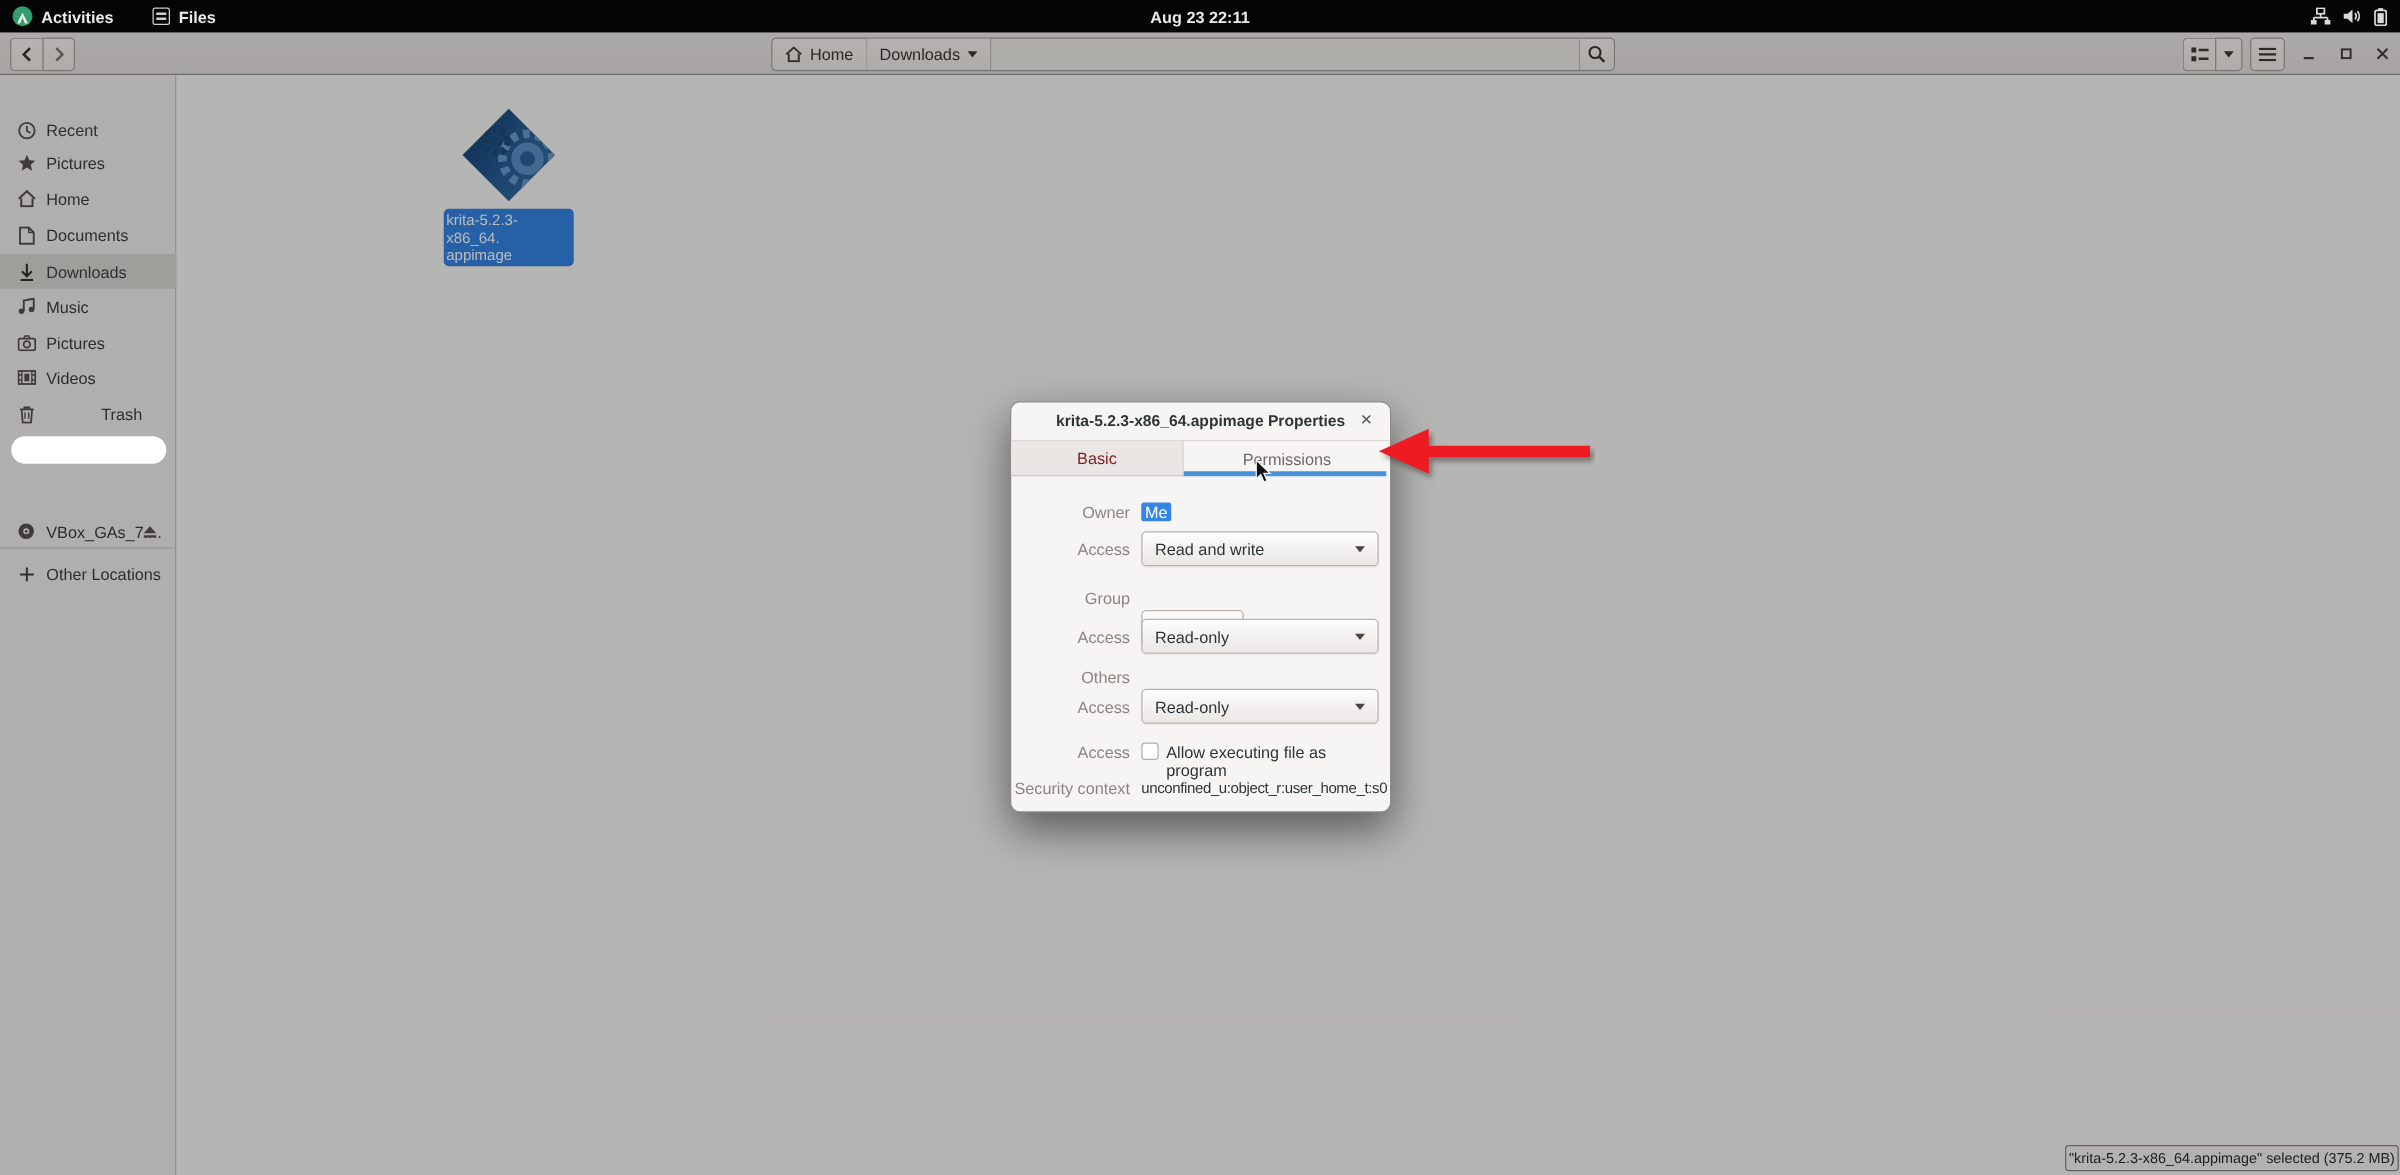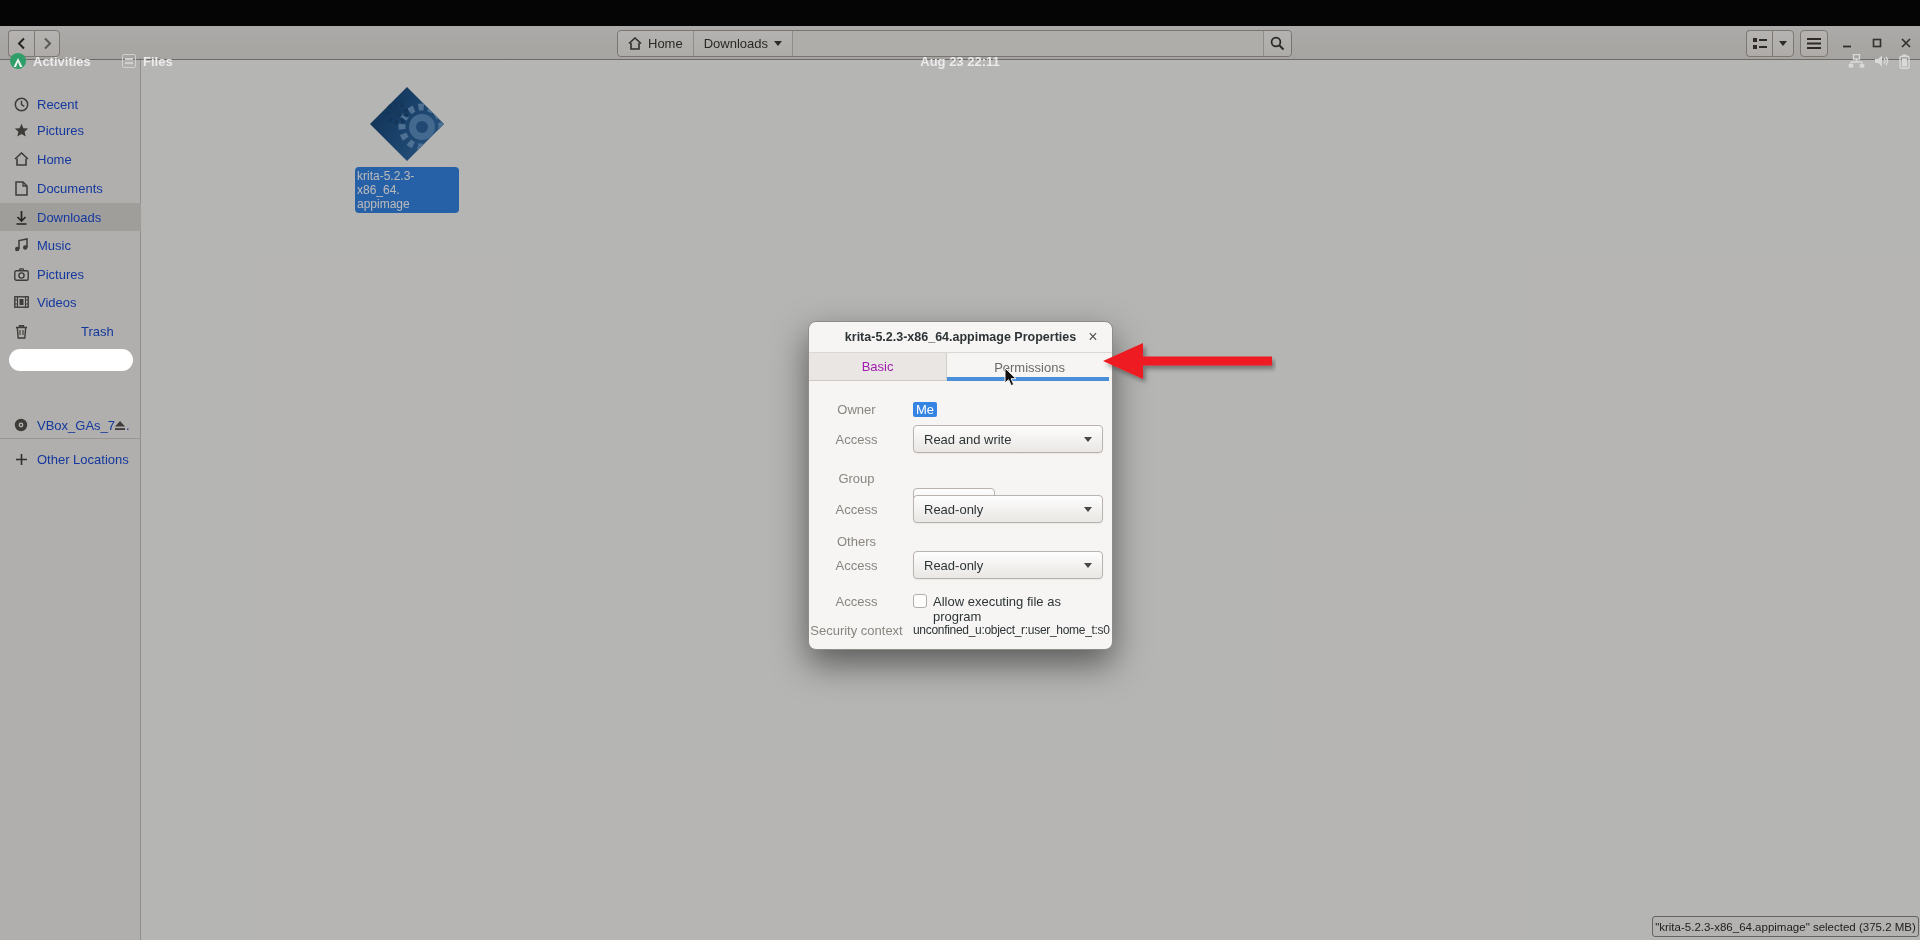--- a/index.html
+++ b/index.html
@@ -4,21 +4,21 @@
 <style>
   * { margin:0; padding:0; box-sizing:border-box; }
   html,body { width:1920px; height:940px; overflow:hidden;
     font-family:"Liberation Sans", sans-serif; background:#b4b2b0; }
   .abs { position:absolute; }
 
   
   #topbar { left:0; top:0; width:1920px; height:26px; background:#050505;
     color:#e6e6e6; z-index:300; }
   #topbar .seg { position:absolute; top:0; height:26px; display:flex;
-    align-items:center; gap:7px; font-size:13px; font-weight:700; color:#eceaea;margin-top:48px; }
+    align-items:center; gap:7px; font-size:13px; font-weight:700; color:#eceaea; }
   #distro-dot { width:16px; height:16px; border-radius:50%; background:#2f9e68;
     position:relative; }
   #distro-dot::after { content:""; position:absolute; left:3.5px; top:5px;
     width:9px; height:9px; background:#f2f2f2;
     clip-path:polygon(50% 0,100% 100%,72% 100%,50% 45%,28% 100%,0 100%); }
   .files-appicon { width:14px; height:14px; border:1.5px solid #cfcfcf;
     border-radius:2px; position:relative; }
   .files-appicon::before, .files-appicon::after { content:""; position:absolute;
     left:2px; right:2px; height:1.5px; background:#cfcfcf; }
   .files-appicon::before { top:3px; } .files-appicon::after { top:7px; }
@@ -44,21 +44,21 @@
     display:flex; align-items:center; justify-content:center;
     background:linear-gradient(#f8f5f2,#eeebe7); border-radius:0 4px 4px 0; }
 
   .winctl { position:absolute; top:8px; width:18px; height:18px; display:flex;
     align-items:center; justify-content:center; }
 
   
   #sidebar { left:0; top:34px; width:141px; height:880px; background:#f1f0ee;
     border-right:1px solid #c9c5c1; }
   .srow { position:absolute; left:0; width:141px; height:26px; display:flex;
-    align-items:center; font-size:13px; color:#1d4ed8; }
+    align-items:center; font-size:13px; color:#404040; }
   .srow .sicon { width:16px; margin:0 8px 0 13px; display:flex; justify-content:center; }
   .srow.selected { background:#dcd9d5; height:28px; }
   .srow .eject { position:absolute; right:10px; width:22px; height:20px;
     display:flex; align-items:center; justify-content:center; border-radius:3px; }
   #side-sep { position:absolute; left:0; width:141px; height:1px; background:#d3d0cc; }
 
   
   #main { left:142px; top:34px; width:1778px; height:880px; background:#f9f8f7; }
   #file-item { position:absolute; left:212px; top:24px; width:106px; }
   #file-label { margin:3px auto 0; width:104px; background:#3584e4; color:#fff;
@@ -79,26 +79,26 @@
   #dlg-titlebar { position:absolute; left:0; top:0; width:100%; height:30px;
     display:flex; align-items:center; justify-content:center; font-weight:700;
     font-size:12.5px; border-radius:8px 8px 0 0; }
   #dlg-close { position:absolute; right:8px; top:4px; width:22px; height:22px;
     display:flex; align-items:center; justify-content:center; color:#55524e;
     font-size:16px; border-radius:4px; }
   #dlg-tabs { position:absolute; left:0; top:30px; width:100%; height:29px;
     display:flex; border-top:1px solid #dbd7d3; }
   .dtab { height:100%; display:flex; align-items:center; justify-content:center;
     font-size:13px; }
-  #tab-basic { width:139px; background:#e9e6e4; color:#a21caf;
+  #tab-basic { width:139px; background:#e9e6e4; color:#7f1d1d;
     border-bottom:1px solid #cfcac5; border-right:1px solid #d2cec9; }
   #tab-permissions { width:166px; background:#f6f5f4; color:#6e6a65; position:relative; }
   #tab-underline { position:absolute; left:0; bottom:0; width:162px; height:4px;
     background:#4a90d9; }
-  .dlabel { position:absolute; left:0; width:95px; text-align:center; color:#8a857f; }
+  .dlabel { position:absolute; left:0; width:95px; text-align:right; color:#8a857f; }
   .dvalue { position:absolute; color:#2e3436; }
   .combo { position:absolute; left:104px; height:28px;
     background:linear-gradient(#fdfdfd,#eae7e4); border:1px solid #b8b3ae;
     border-radius:4px; display:flex; align-items:center; padding:0 10px;
     color:#2e3436; box-shadow:0 1px 1px rgba(0,0,0,0.06); }
   .combo .ctext { flex:1; }
   .combo .ctri { width:0; height:0; border-left:4.5px solid transparent;
     border-right:4.5px solid transparent; border-top:5.5px solid #4a4641; }
   #owner-me { background:#3584e4; color:#fff; padding:0 3px; border-radius:2px; }
   #exec-check { position:absolute; left:104px; top:272px; width:14px; height:14px;

